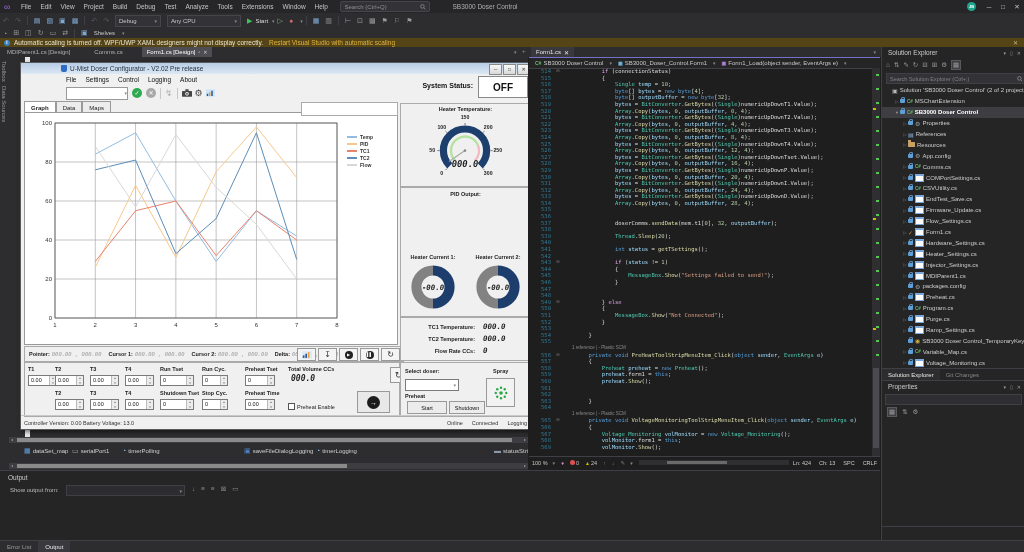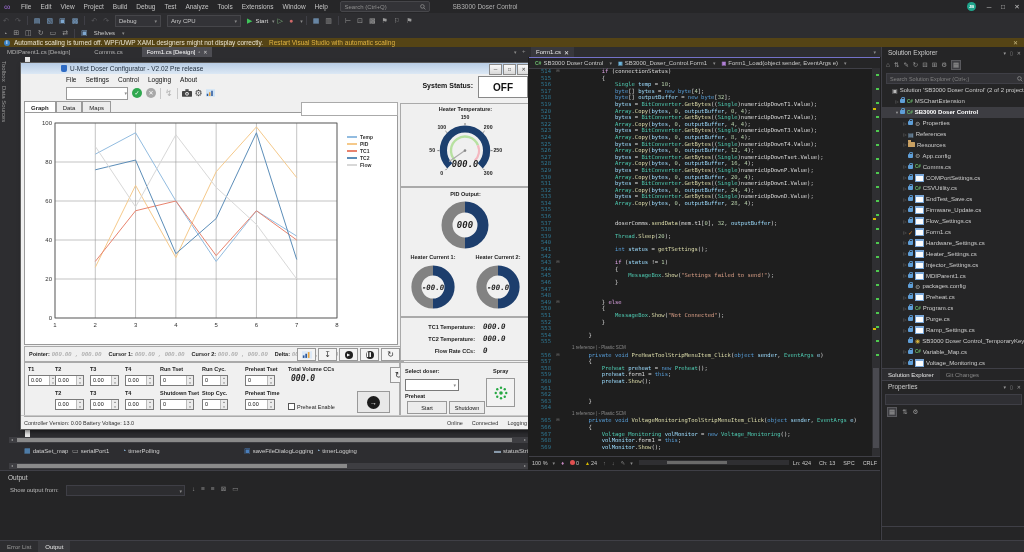--- a/index.html
+++ b/index.html
@@ -553,25 +553,20 @@
               <line x1="82.62741699796952" y1="69.62741699796952" x2="84.39518395093589" y2="71.39518395093589" stroke="#333" stroke-width="0.8"></line>
               <text x="88.99137802864846" y="77.99137802864844" text-anchor="middle" font-size="6.5" font-weight="bold" fill="#222" font-family="Liberation Sans">300</text>
               <line x1="60" y1="47" x2="40.15006621741051" y2="60.49000106845112" stroke="#aaa" stroke-width="1.5"></line>
               <circle cx="60" cy="47" r="1.6" fill="#888"></circle>
               <text x="60" y="68" text-anchor="middle" font-size="11" font-style="italic" font-weight="bold" fill="#1f1f1f" font-family="DejaVu Sans Mono">000.0</text>
             </svg></div>
       </div>
 
       <div class="f-panel abs" style="left:379px;top:124px;width:129px;height:128px;">
         <div class="ptitle abs" style="left:0;top:3px;width:129px;">PID Output:</div>
-        <div class="abs" id="piddonut" style="left:39px;top:12px;"><svg width="50" height="50" viewBox="0 0 50 50">
-              <path d="M25 7 A18 18 0 0 0 25 43" fill="none" stroke="#828282" stroke-width="11"></path>
-              <path d="M25 7 A18 18 0 0 1 25 43" fill="none" stroke="#1d3e6d" stroke-width="11"></path>
-              <text x="25" y="28" text-anchor="middle" font-size="9" font-style="italic" font-weight="bold" fill="#1f1f1f" font-family="DejaVu Sans Mono">000</text>
-            </svg></div>
         <div class="ptitle abs" style="left:1px;top:66px;width:62px;">Heater Current 1:</div>
         <div class="ptitle abs" style="left:66px;top:66px;width:62px;">Heater Current 2:</div>
         <div class="abs" id="hc1donut" style="left:9px;top:76px;"><svg width="46" height="46" viewBox="0 0 50 50">
               <path d="M25 7 A18 18 0 0 0 25 43" fill="none" stroke="#828282" stroke-width="11"></path>
               <path d="M25 7 A18 18 0 0 1 25 43" fill="none" stroke="#1d3e6d" stroke-width="11"></path>
               <text x="25" y="28" text-anchor="middle" font-size="8" font-style="italic" font-weight="bold" fill="#1f1f1f" font-family="DejaVu Sans Mono">-00.0</text>
             </svg></div>
         <div class="abs" id="hc2donut" style="left:74px;top:76px;"><svg width="46" height="46" viewBox="0 0 50 50">
               <path d="M25 7 A18 18 0 0 0 25 43" fill="none" stroke="#828282" stroke-width="11"></path>
               <path d="M25 7 A18 18 0 0 1 25 43" fill="none" stroke="#1d3e6d" stroke-width="11"></path>

